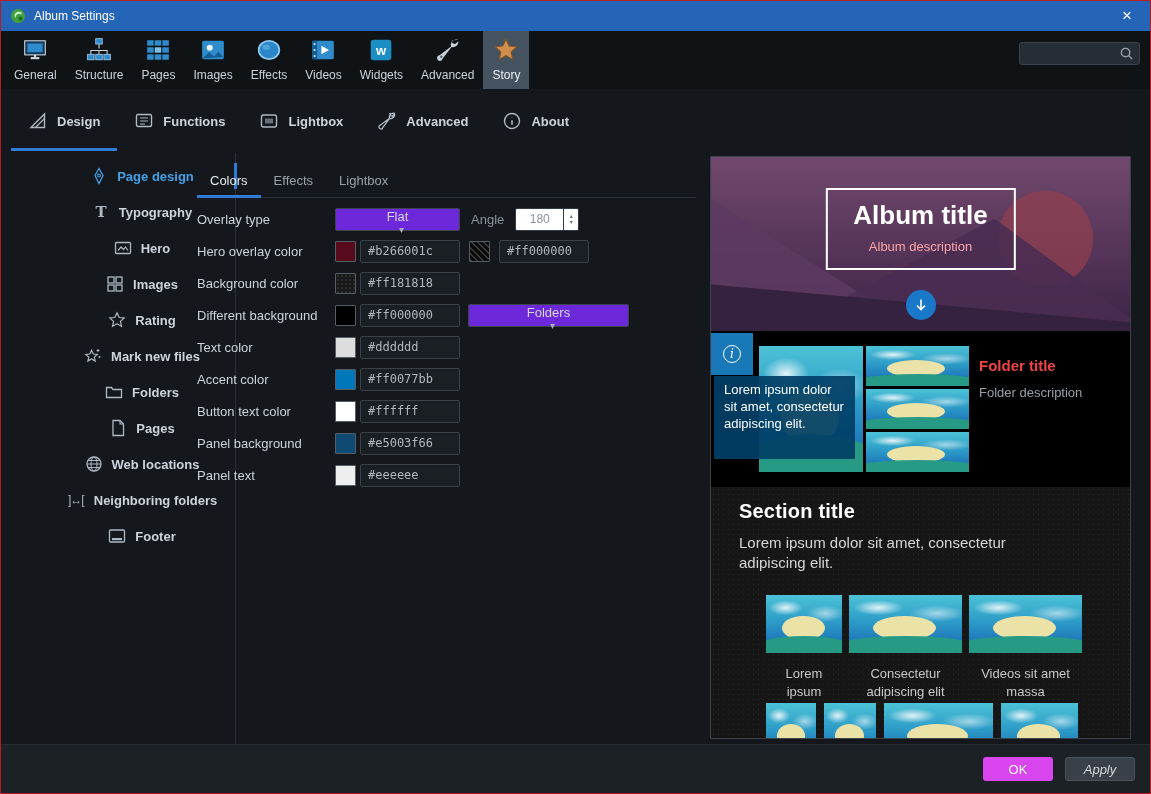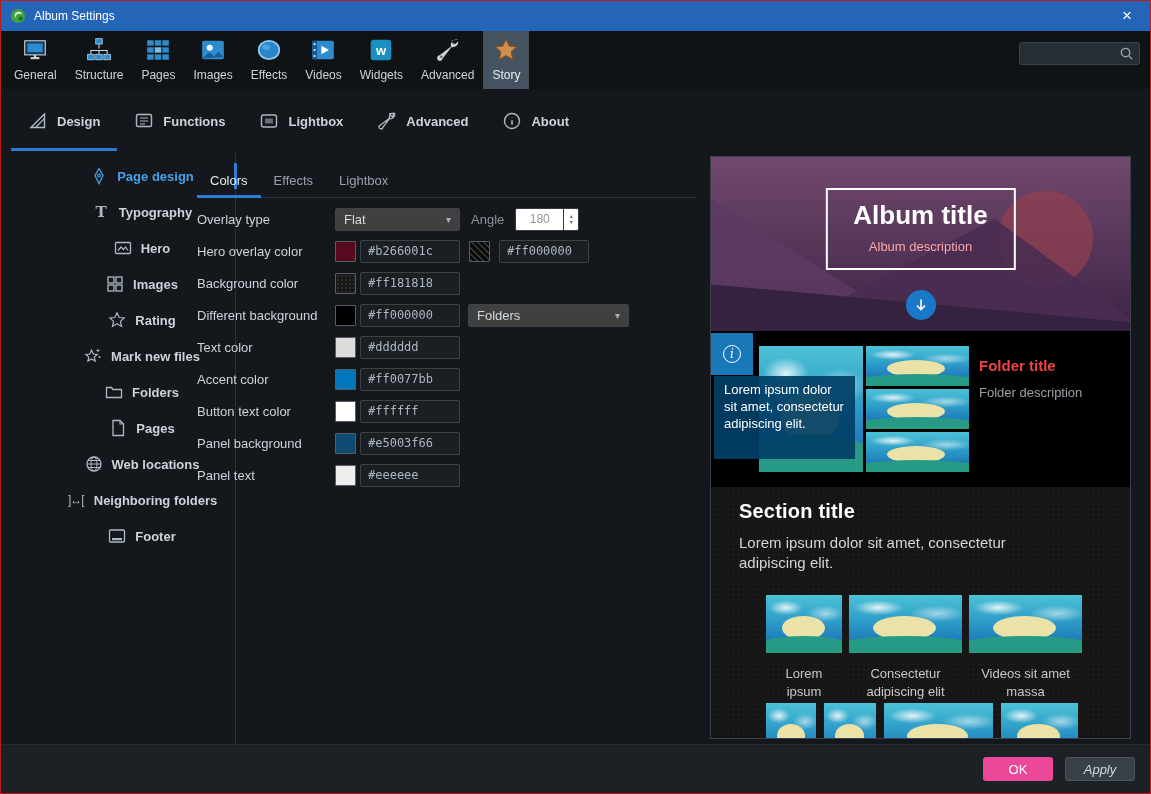--- a/index.html
+++ b/index.html
@@ -36,21 +36,21 @@
   .nficon { font-size:12px; font-weight:normal; letter-spacing:-1px; }
   
   .main { position:absolute; left:188px; top:152px; width:521px; bottom:49px; }
   .paneltabs { display:flex; margin:12px 0 0 8px; width:499px; border-bottom:1px solid #2b3138; }
   .ptab { padding:8px 13px 9px; font-size:13px; color:#98a1aa; position:relative; }
   .ptab.selected { color:#e6ebf0; }
   .ptab.selected::after { content:""; position:absolute; left:0; right:0; bottom:-1px; height:3px; background:#2e7cd6; }
   .form { margin:5px 0 0 8px; }
   .frow { display:flex; align-items:center; height:32px; }
   .flabel { width:138px; color:#ccd3da; font-size:13px; flex:none; }
-  .select { height:23px; background:#404040; border:1px solid #3d444d; border-radius:2px; color:#d2d8de; font-size:13px; display:flex; align-items:center; justify-content:space-between; padding:0 8px; }
+  .select { height:23px; background:#6d28d9; border:1px solid #3d444d; border-radius:2px; color:#d2d8de; font-size:13px; display:flex; align-items:center; justify-content:space-between; padding:0 8px;flex-direction:column; }
   .select .caret { color:#a6aeb6; font-size:10px; margin-left:8px; }
   .sel-flat { width:125px; }
   .sel-folders { width:161px; margin-left:8px; }
   .anglelabel { color:#8a929a; font-size:13px; margin-left:11px; }
   .spinfield { display:flex; margin-left:11px; border:1px solid #333a42; background:#ffffff; height:23px; border-radius:2px; }
   .spinval { width:47px; display:flex; align-items:center; justify-content:center; color:#8a929a; font-size:12px; }
   .spincol { width:15px; display:flex; flex-direction:column; align-items:center; justify-content:center; border-left:1px solid #333a42; color:#6a737c; font-size:6px; line-height:6px; }
   .swatch { width:21px; height:21px; border:1px solid #565d65; flex:none; margin-right:4px; border-radius:1px; }
   .sw-maroon { background:#570a1d; }
   .sw-hatch { background:repeating-linear-gradient(45deg,#3a3a3a 0 1.5px,#0a0a0a 1.5px 4.5px); margin-left:9px; }
@@ -91,21 +91,21 @@
     background-image:
       radial-gradient(ellipse 34% 20% at 26% 22%, rgba(255,255,255,0.85), transparent 65%),
       radial-gradient(ellipse 38% 22% at 78% 32%, rgba(255,255,255,0.55), transparent 65%),
       linear-gradient(180deg,#4cc2d6 0%, #2d9cc8 45%, #1563b2 100%);
   }
   .lthumb::before { content:""; position:absolute; width:56%; height:42%; left:21%; top:36%; background:#eae2a6; border-radius:50%; }
   .lthumb::after { content:""; position:absolute; width:150%; height:58%; left:-25%; bottom:-28%; background:#279a86; border-radius:50% 50% 0 0; }
   
   .bottombar { position:absolute; left:0; right:0; bottom:0; height:49px; background:#1c2126; border-top:1px solid #262c32; }
   .btn { position:absolute; top:12px; width:70px; height:24px; border-radius:3px; font-size:13px; display:flex; align-items:center; justify-content:center; }
-  .btn-ok { right:97px; background:#ec4899; color:#fff; }
+  .btn-ok { right:97px; background:#d946ef; color:#fff; }
   .btn-apply { right:15px; background:#3a4047; color:#d2d8de; border:1px solid #4b535b;font-style:italic; }
 </style>
 </head>
 <body>
 
 <div class="window">
 
   <div class="titlebar">
     <span style="display:flex;">
       <svg viewBox="0 0 16 16" width="16" height="16">

